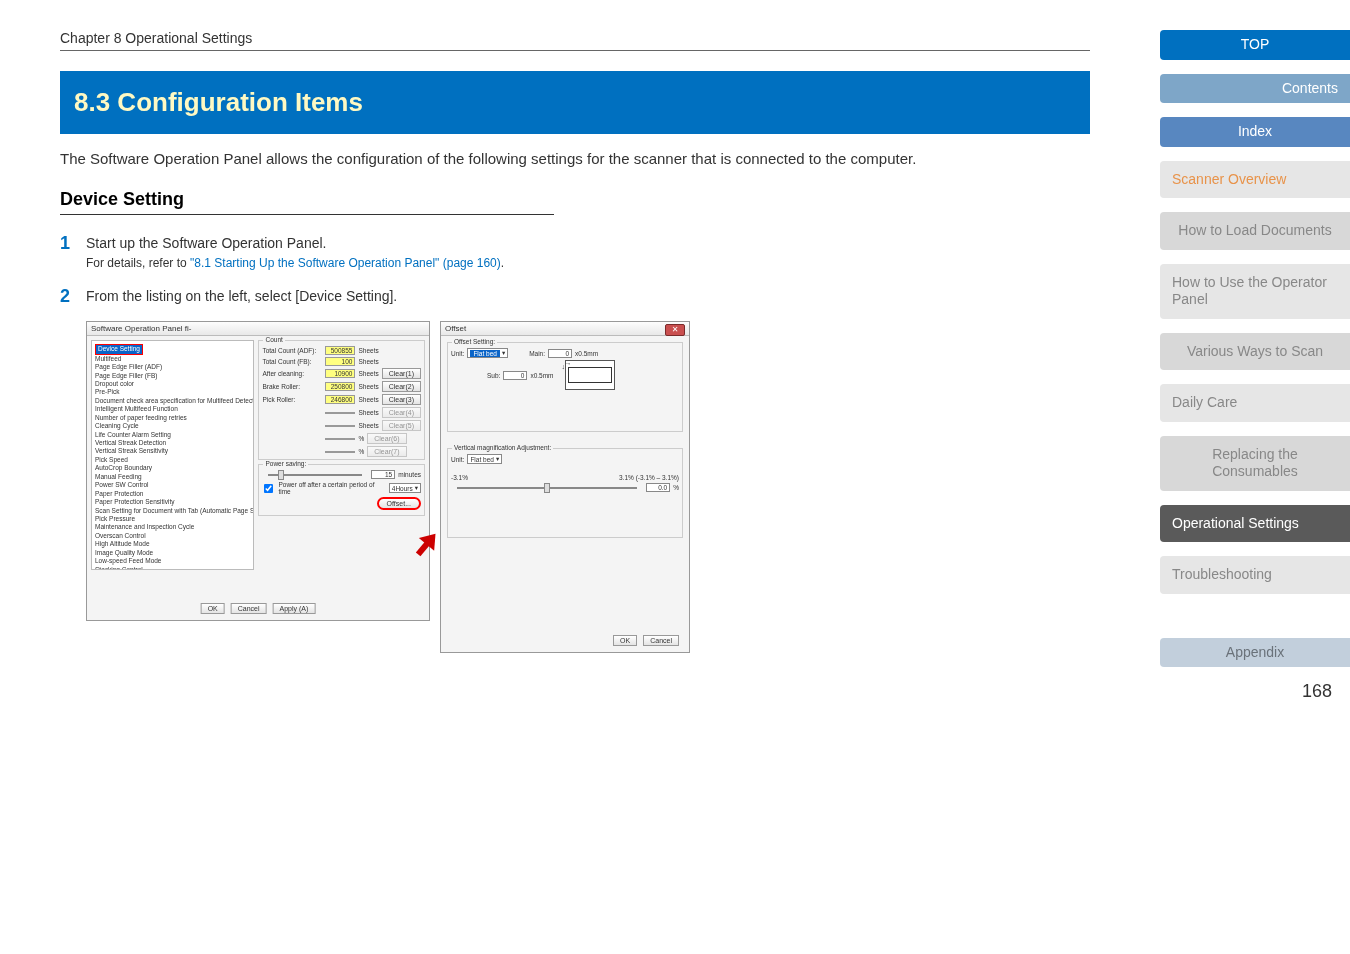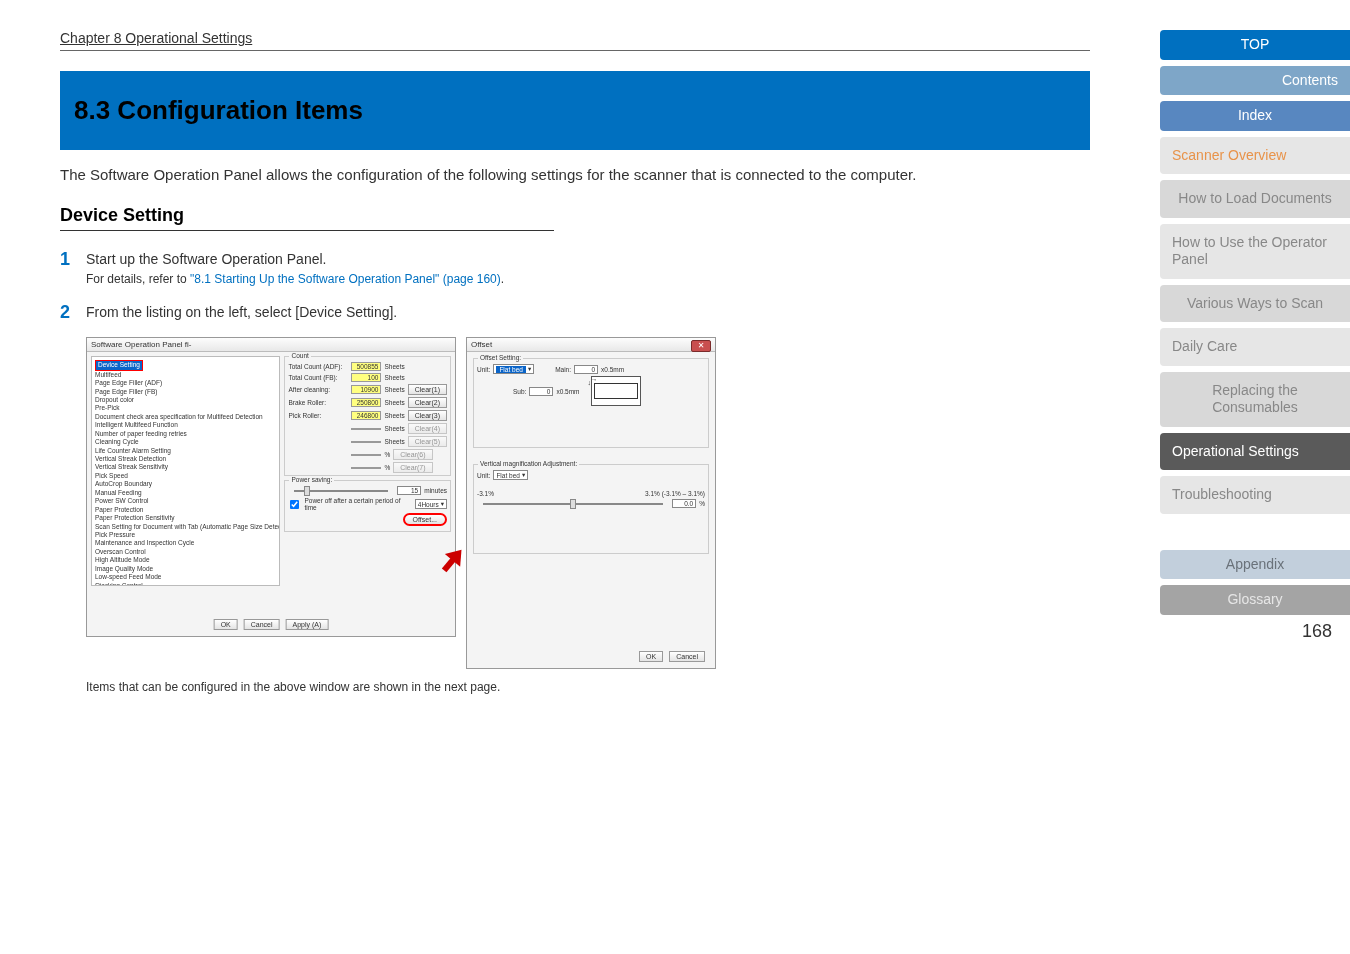--- a/index.html
+++ b/index.html
@@ -20,28 +20,27 @@
     flex: 1;
     padding: 30px 60px 20px 60px;
     position: relative;
   }
   .chapter-header {
     font-size: 14px;
     color: #333;
     border-bottom: 1px solid #666;
     padding-bottom: 4px;
     margin-bottom: 20px;
-    text-decoration: underline;
   }
   .section-title {
     background: #0070c0;
-    color: #000000;
+    color: #fef9c3;
     font-size: 26px;
     font-weight: bold;
-    padding: 24px 14px;
+    padding: 16px 14px;
     margin-bottom: 14px;
     display: inline-block;
     width: 100%;
   }
   .intro-text {
     font-size: 15px;
     color: #333;
     line-height: 1.5;
     margin-bottom: 18px;
   }
@@ -86,21 +85,21 @@
     margin-left: 26px;
     margin-top: 8px;
   }
   .shot {
     border: 1px solid #999;
     background: #f4f4f4;
     font-size: 7px;
     color: #333;
     position: relative;
   }
-  .shot1 { width: 370px; height: 300px; }
+  .shot1 { width: 344px; height: 300px; }
   .shot2 { width: 250px; height: 332px; }
 
   .shot-title {
     background: linear-gradient(#fdfdfd,#e8e8e8);
     border-bottom: 1px solid #bbb;
     padding: 2px 4px;
     font-size: 8px;
   }
   .shot-body { padding: 4px; display:flex; height: calc(100% - 30px); gap:4px;}
   .tree {
@@ -185,21 +184,21 @@
 
   
   .sidebar {
     width: 200px;
     background: #fff;
     padding-top: 30px;
     flex-shrink: 0;
   }
   .sb-item {
     width: 190px;
-    margin: 0 0 6px auto;
+    margin: 0 0 14px auto;
     padding: 10px 12px;
     font-size: 14px;
     color: #888;
     border-radius: 4px 0 0 4px;
     cursor: pointer;
     line-height:1.25;
   }
   .sb-item.tight { padding: 6px 12px; }
   .sb-top { background:#0070c0; color:#fff; text-align:center;}
   .sb-contents { background:#7ea6c8; color:#fff; text-align:right;}
@@ -417,33 +416,31 @@
             </div>
           </div>
         </div>
         <div class="footer-buttons">
           <span class="btn">OK</span>
           <span class="btn">Cancel</span>
         </div>
       </div>
     </div>
 
-    <div class="caption">Items that can be configured in the above window are shown in the next page.</div>
   </div>
 
   <div class="sidebar">
     <div class="sb-item tight sb-top">TOP</div>
     <div class="sb-item tight sb-contents">Contents</div>
     <div class="sb-item tight sb-index">Index</div>
     <div class="sb-item sb-gray sb-orange1">Scanner Overview</div>
     <div class="sb-item sb-graydk sb-link">How to Load Documents</div>
     <div class="sb-item sb-gray sb-link">How to Use the Operator Panel</div>
     <div class="sb-item sb-graydk sb-link">Various Ways to Scan</div>
     <div class="sb-item sb-gray sb-link">Daily Care</div>
     <div class="sb-item sb-graydk sb-link">Replacing the Consumables</div>
     <div class="sb-item sb-active">Operational Settings</div>
     <div class="sb-item sb-gray sb-link">Troubleshooting</div>
     <div class="sb-spacer"></div>
     <div class="sb-item tight sb-appendix">Appendix</div>
-    <div class="sb-item tight sb-glossary">Glossary</div>
     <div class="page-num">168</div>
   </div>
 </div>
 
 </body></html>

